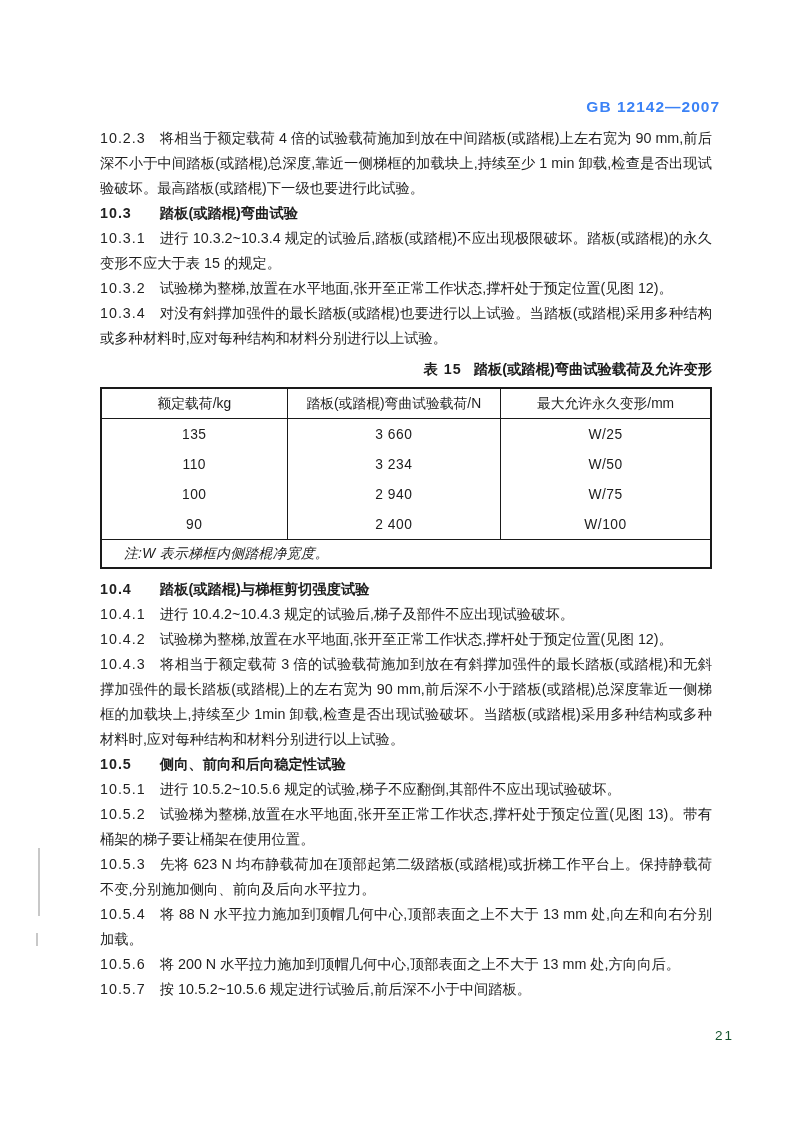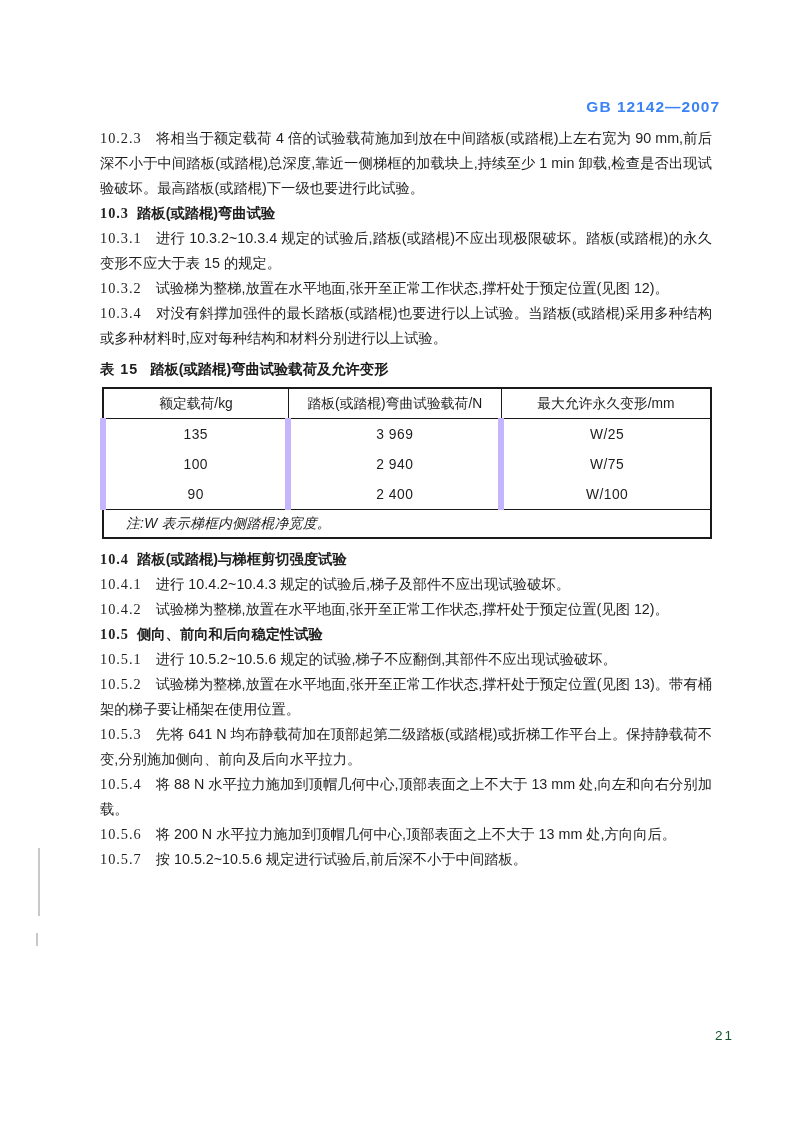--- a/index.html
+++ b/index.html
@@ -34,28 +34,27 @@
     line-height: 25px;
     text-align: justify;
     text-justify: inter-character;
     color: #1f1f1f;
   }
   .para .num {
     display: inline-block;
     margin-right: 14px;
     letter-spacing: 1px;
     white-space: nowrap;
-    font-family: Liberation Serif, serif;
   }
   .para.heading { font-weight: bold; }
-  .para.heading .num { margin-right: 8px; }
+  .para.heading .num { margin-right: 28px; }
 
   .table-block { margin: 6px 0 8px 0; }
   .table-title {
-    text-align: left;
+    text-align: right;
     font-weight: bold;
     font-size: 14.3px;
     line-height: 24px;
     margin: 2px 0 6px 0;
   }
   .table-title .t-label { margin-right: 12px; letter-spacing: 1px; }
 
   table.std-table {
     width: 100%;
     border-collapse: collapse;
@@ -66,21 +65,21 @@
   table.std-table th {
     font-weight: normal;
     border-left: 1px solid #1a1a1a;
     border-right: 1px solid #1a1a1a;
     border-bottom: 1.5px solid #1a1a1a;
     height: 29px;
     text-align: center;
     padding: 0 12px;
   }
   table.std-table td {
-    border-left: 6px solid #c4b5fd;
+    border-left: 1px solid #c4b5fd;
     border-right: 1px solid #1a1a1a;
     height: 30px;
     text-align: center;
     padding: 0 4px;
     letter-spacing: 0.5px;
   }
   table.std-table tr.note-row td {
     border-top: 1.5px solid #1a1a1a;
     border-left: none; border-right: none;
     text-align: left;
@@ -139,22 +138,27 @@
             <col class="col3">
           </colgroup>
         <tbody>
           <tr>
             <th>额定载荷/kg</th>
             <th>踏板(或踏棍)弯曲试验载荷/N</th>
             <th>最大允许永久变形/mm</th>
           </tr>
           <tr>
             <td>135</td>
-            <td>3 969</td>
+            <td>3 660</td>
             <td>W/25</td>
+          </tr>
+          <tr>
+            <td>110</td>
+            <td>3 234</td>
+            <td>W/50</td>
           </tr>
           <tr>
             <td>100</td>
             <td>2 940</td>
             <td>W/75</td>
           </tr>
           <tr>
             <td>90</td>
             <td>2 400</td>
             <td>W/100</td>
@@ -165,28 +169,29 @@
         </tbody>
       </table>
     </div>
 
     <p class="para heading"><span class="num">10.4</span><span class="txt">踏板(或踏棍)与梯框剪切强度试验</span></p>
 
     <p class="para"><span class="num">10.4.1</span><span class="txt">进行 10.4.2~10.4.3 规定的试验后,梯子及部件不应出现试验破坏。</span></p>
 
     <p class="para"><span class="num">10.4.2</span><span class="txt">试验梯为整梯,放置在水平地面,张开至正常工作状态,撑杆处于预定位置(见图 12)。</span></p>
 
+    <p class="para"><span class="num">10.4.3</span><span class="txt">将相当于额定载荷 3 倍的试验载荷施加到放在有斜撑加强件的最长踏板(或踏棍)和无斜撑加强件的最长踏板(或踏棍)上的左右宽为 90 mm,前后深不小于踏板(或踏棍)总深度靠近一侧梯框的加载块上,持续至少 1min 卸载,检查是否出现试验破坏。当踏板(或踏棍)采用多种结构或多种材料时,应对每种结构和材料分别进行以上试验。</span></p>
 
     <p class="para heading"><span class="num">10.5</span><span class="txt">侧向、前向和后向稳定性试验</span></p>
 
     <p class="para"><span class="num">10.5.1</span><span class="txt">进行 10.5.2~10.5.6 规定的试验,梯子不应翻倒,其部件不应出现试验破坏。</span></p>
 
     <p class="para"><span class="num">10.5.2</span><span class="txt">试验梯为整梯,放置在水平地面,张开至正常工作状态,撑杆处于预定位置(见图 13)。带有桶架的梯子要让桶架在使用位置。</span></p>
 
-    <p class="para"><span class="num">10.5.3</span><span class="txt">先将 641 N 均布静载荷加在顶部起第二级踏板(或踏棍)或折梯工作平台上。保持静载荷不变,分别施加侧向、前向及后向水平拉力。</span></p>
+    <p class="para"><span class="num">10.5.3</span><span class="txt">先将 623 N 均布静载荷加在顶部起第二级踏板(或踏棍)或折梯工作平台上。保持静载荷不变,分别施加侧向、前向及后向水平拉力。</span></p>
 
     <p class="para"><span class="num">10.5.4</span><span class="txt">将 88 N 水平拉力施加到顶帽几何中心,顶部表面之上不大于 13 mm 处,向左和向右分别加载。</span></p>
 
 
     <p class="para"><span class="num">10.5.6</span><span class="txt">将 200 N 水平拉力施加到顶帽几何中心,顶部表面之上不大于 13 mm 处,方向向后。</span></p>
 
     <p class="para"><span class="num">10.5.7</span><span class="txt">按 10.5.2~10.5.6 规定进行试验后,前后深不小于中间踏板。</span></p>
 
   </div>
 

